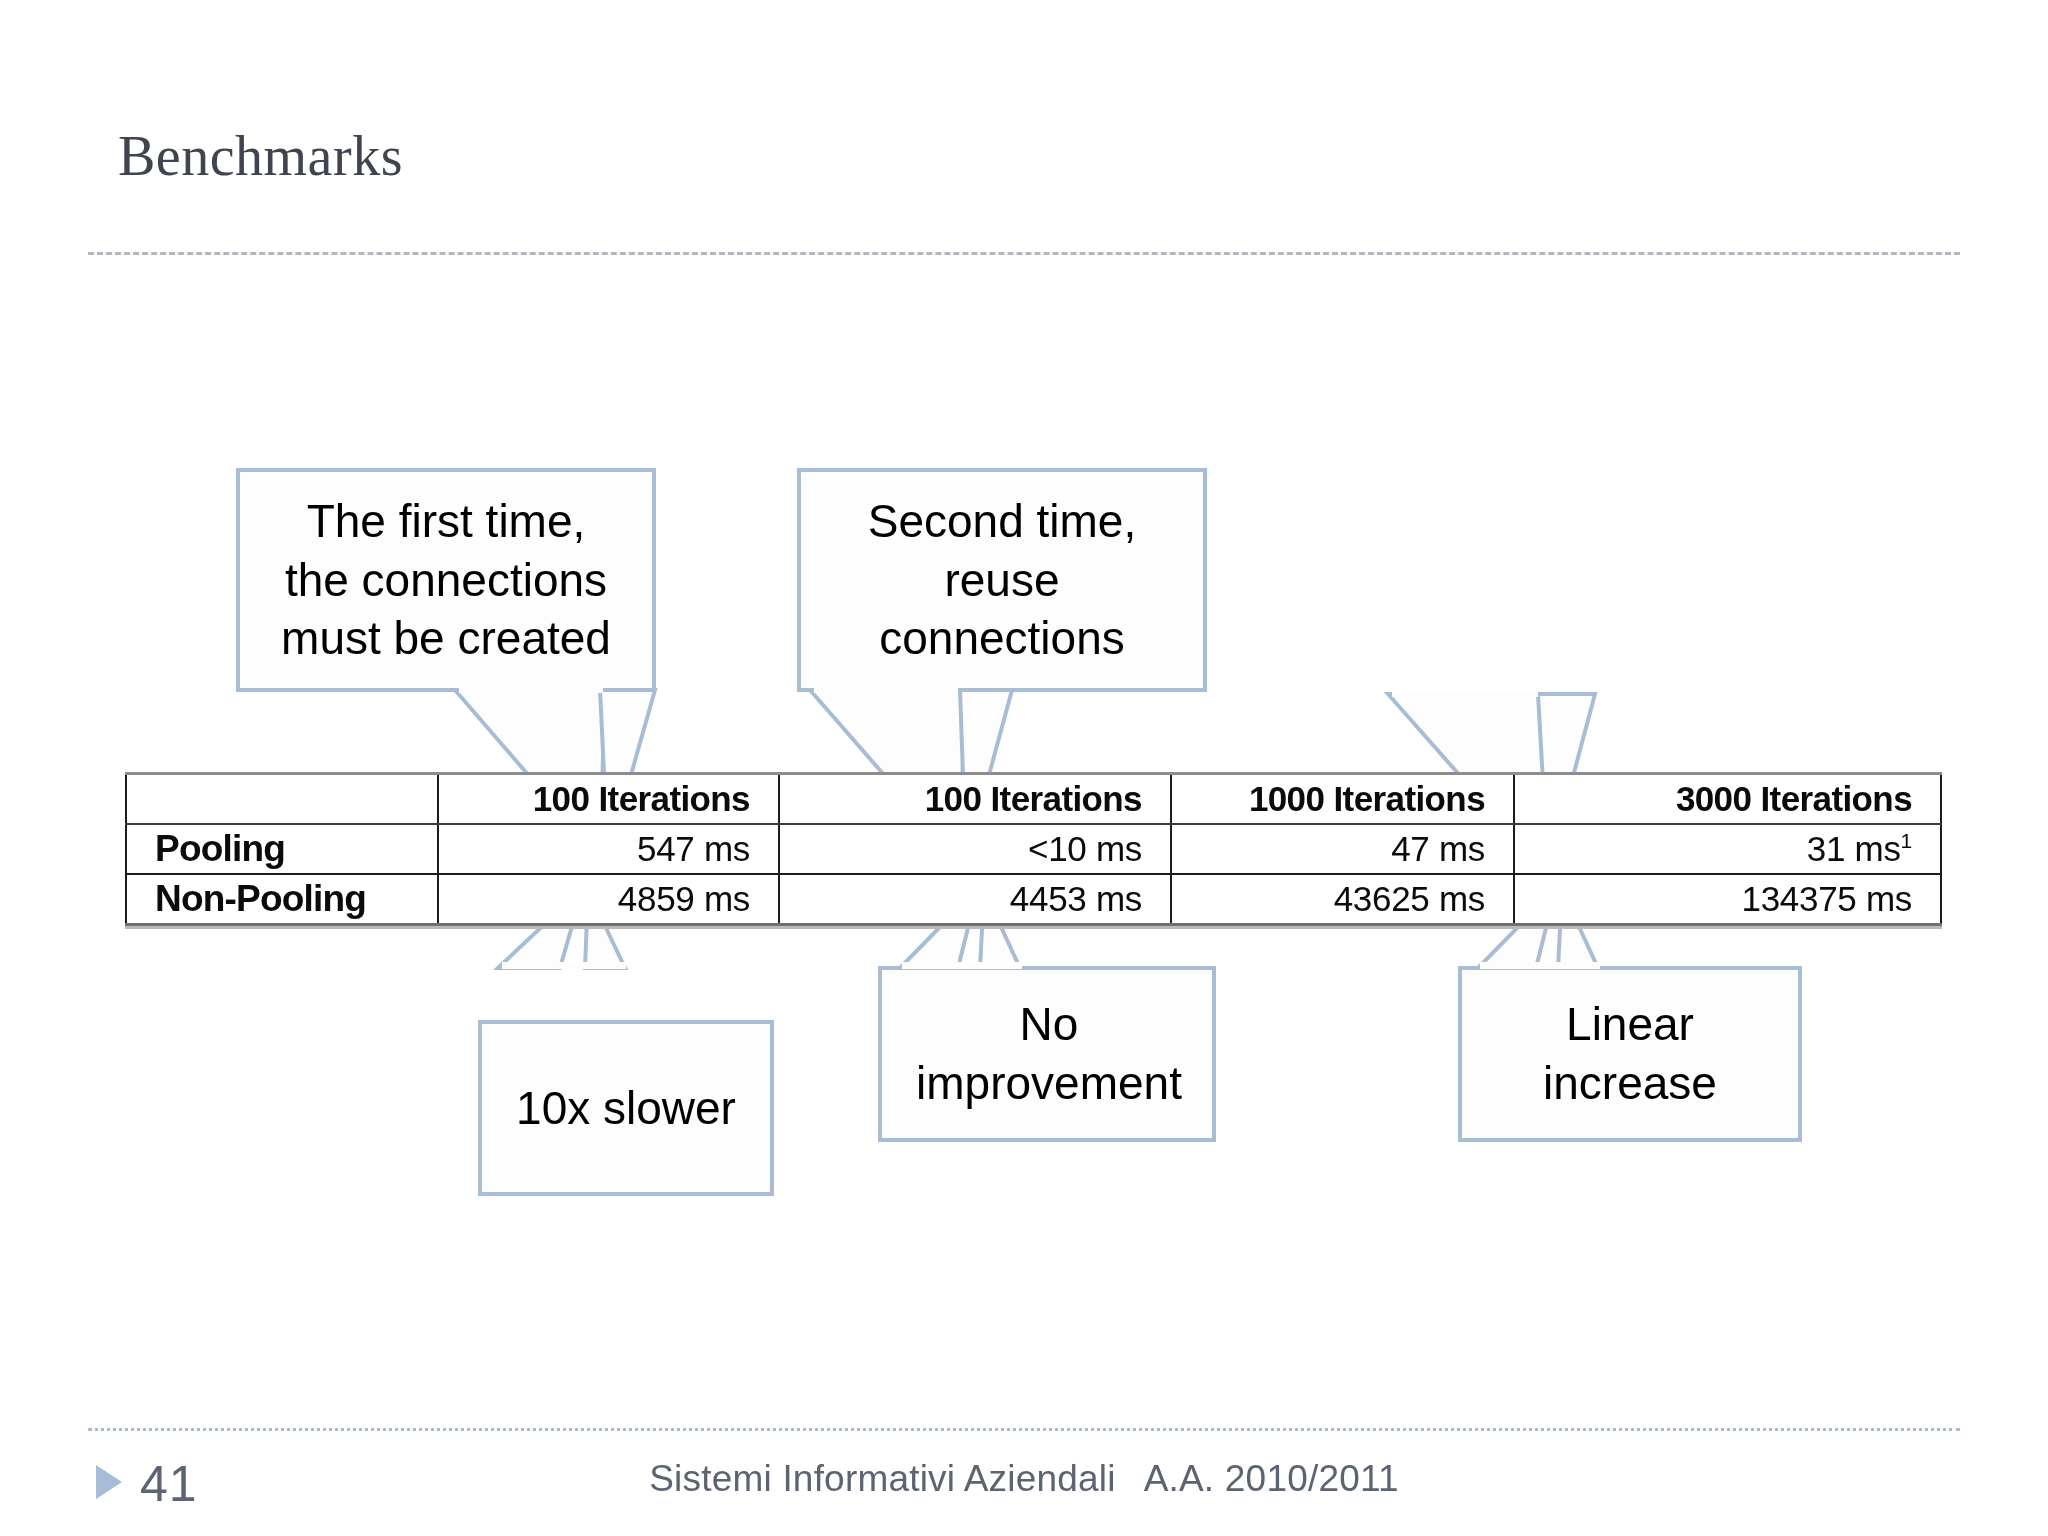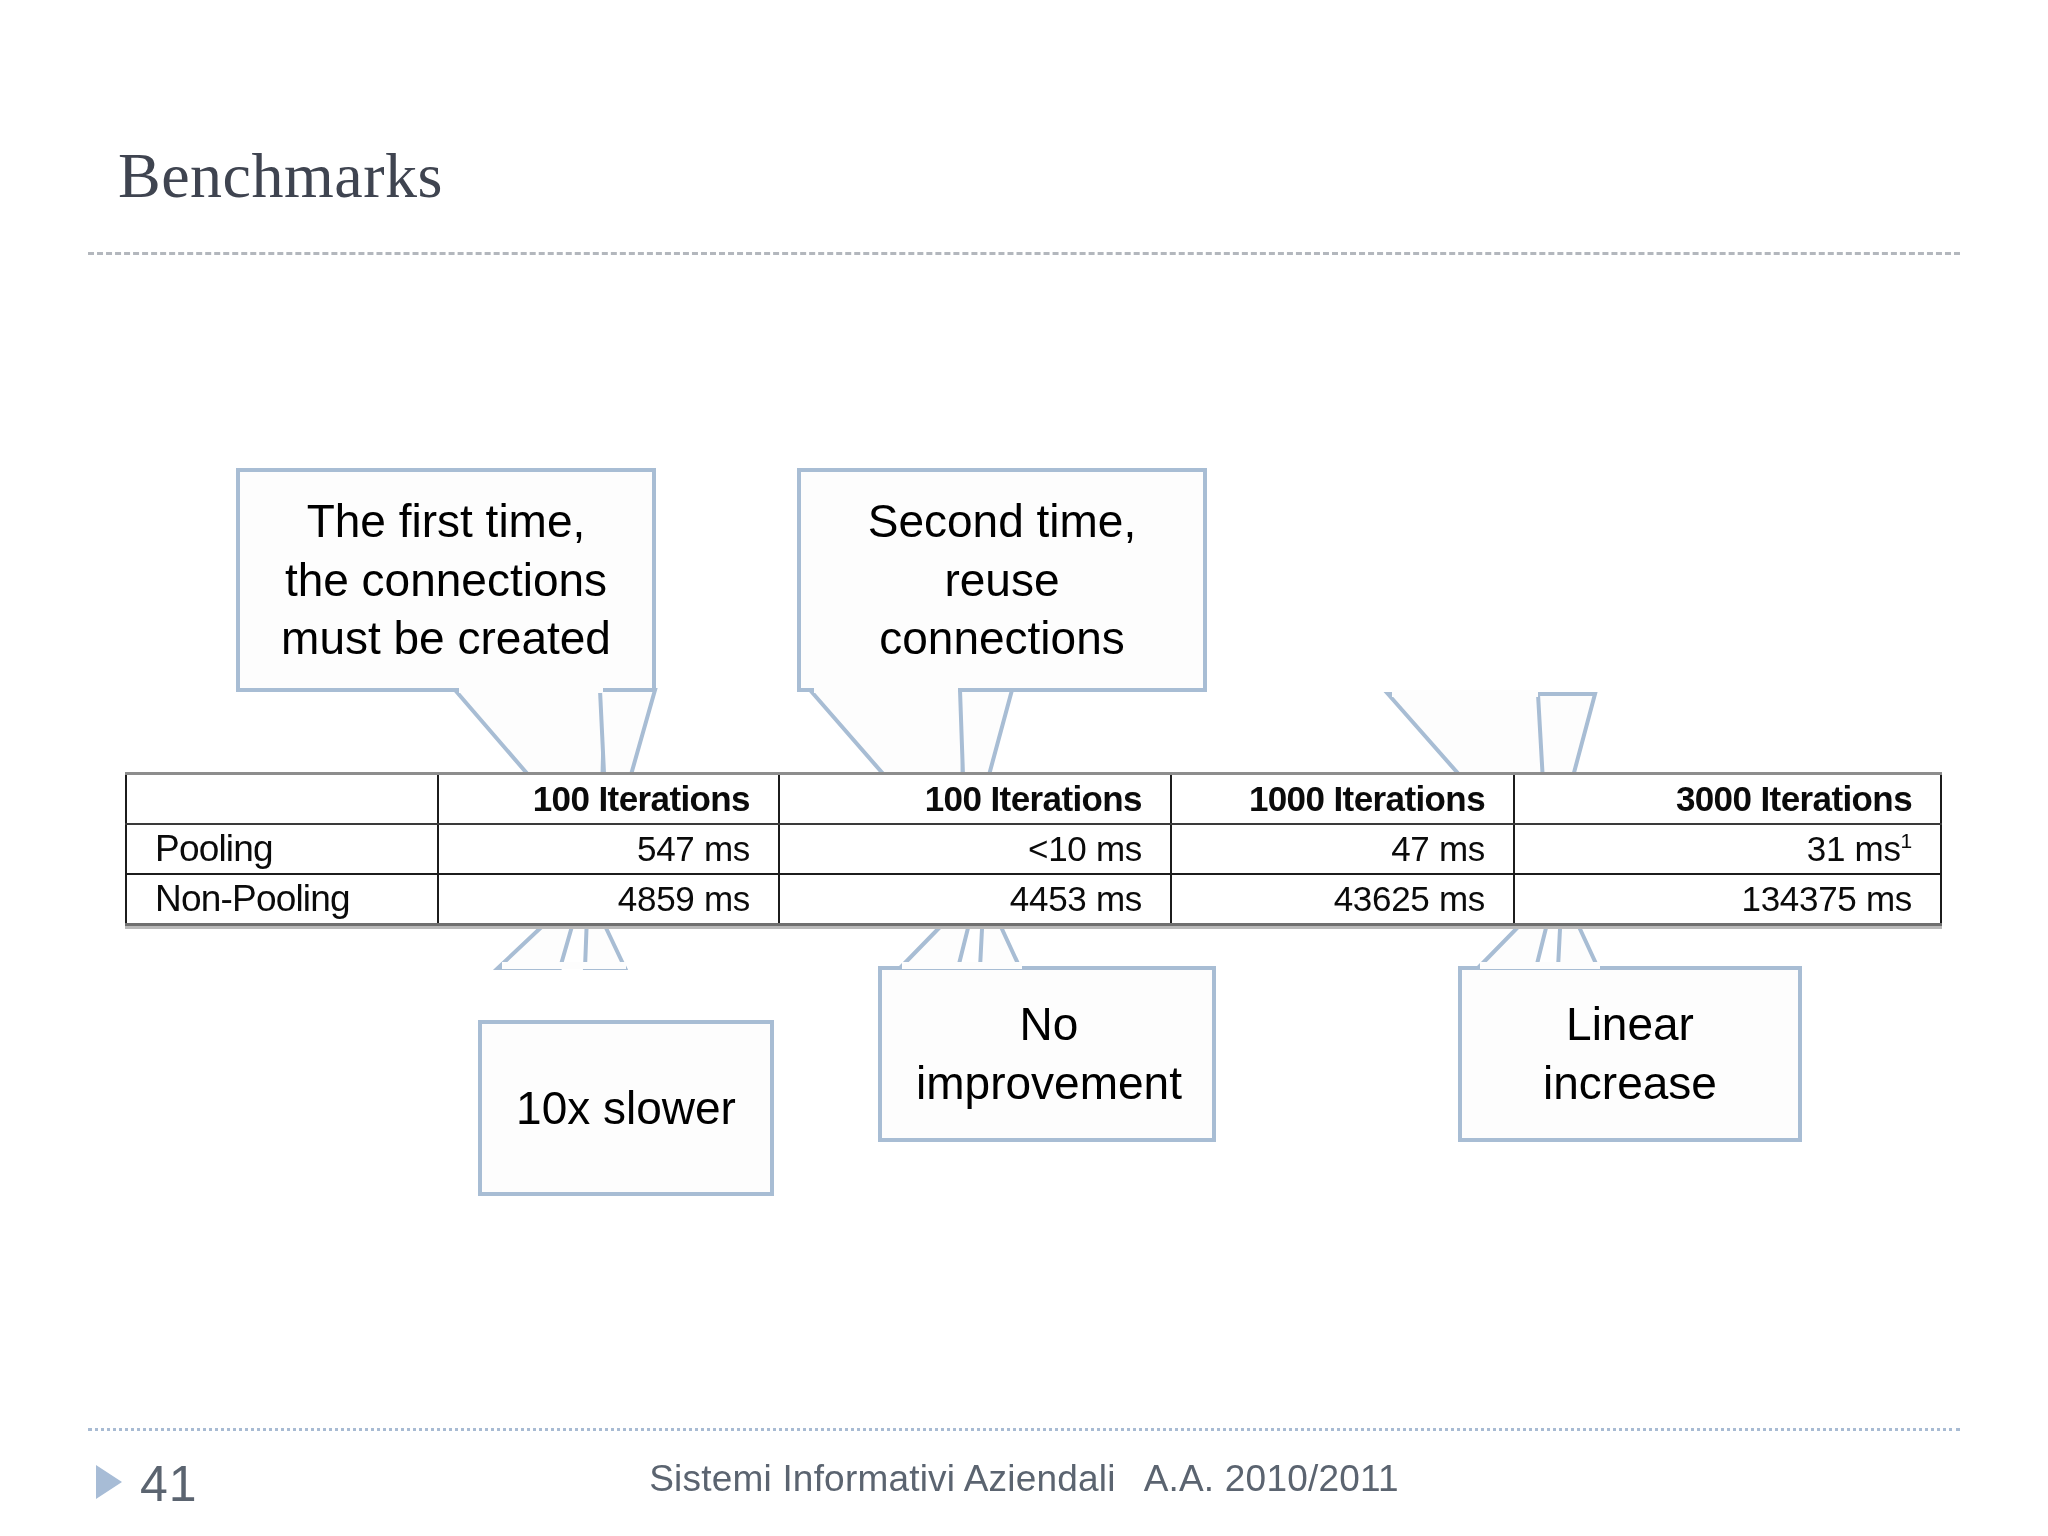--- a/index.html
+++ b/index.html
@@ -19,23 +19,23 @@
   #slide {
     position: absolute;
     inset: 0;
     background: #ffffff;
   }
 
   
   #title {
     position: absolute;
     left: 118px;
-    top: 144px;
+    top: 128px;
     font-family: "Liberation Serif", "DejaVu Serif", serif;
-    font-size: 64px;
+    font-size: 56px;
     line-height: 1;
     color: #3f4450;
     letter-spacing: 0.5px;
     white-space: nowrap;
   }
 
   
   #title-rule {
     position: absolute;
     left: 88px;
@@ -115,21 +115,21 @@
   #bench-table thead th {
     font-weight: bold;
     text-align: right;
     letter-spacing: -0.6px;
     border-top: 3px solid #8d8d8d;
     border-bottom: 2px solid #3a3a3a;
   }
   #bench-table thead th.corner { border-top: 3px solid #8d8d8d; }
   #bench-table tbody th {
     text-align: left;
-    font-weight: normal;
+    font-weight: bold;
     letter-spacing: -0.8px;
     font-size: 37px;
   }
   #bench-table tbody td {
     text-align: right;
     font-weight: normal;
     letter-spacing: -0.3px;
   }
   #bench-table tbody tr:last-child th,
   #bench-table tbody tr:last-child td { border-bottom: 3px solid #6f6f6f; }

